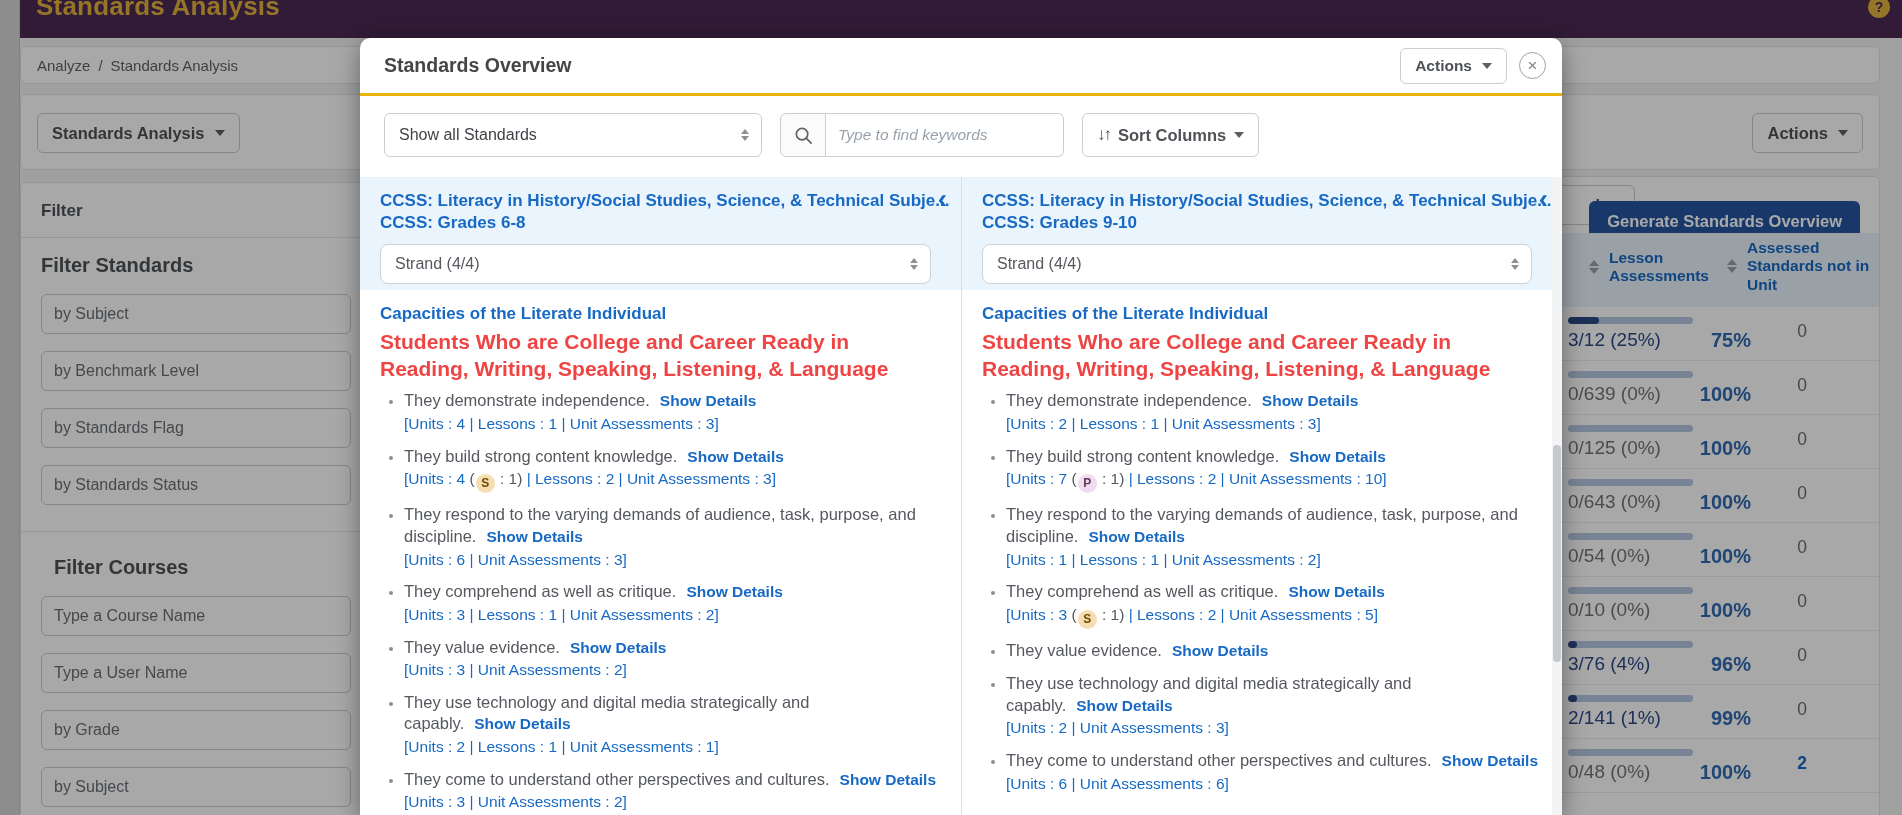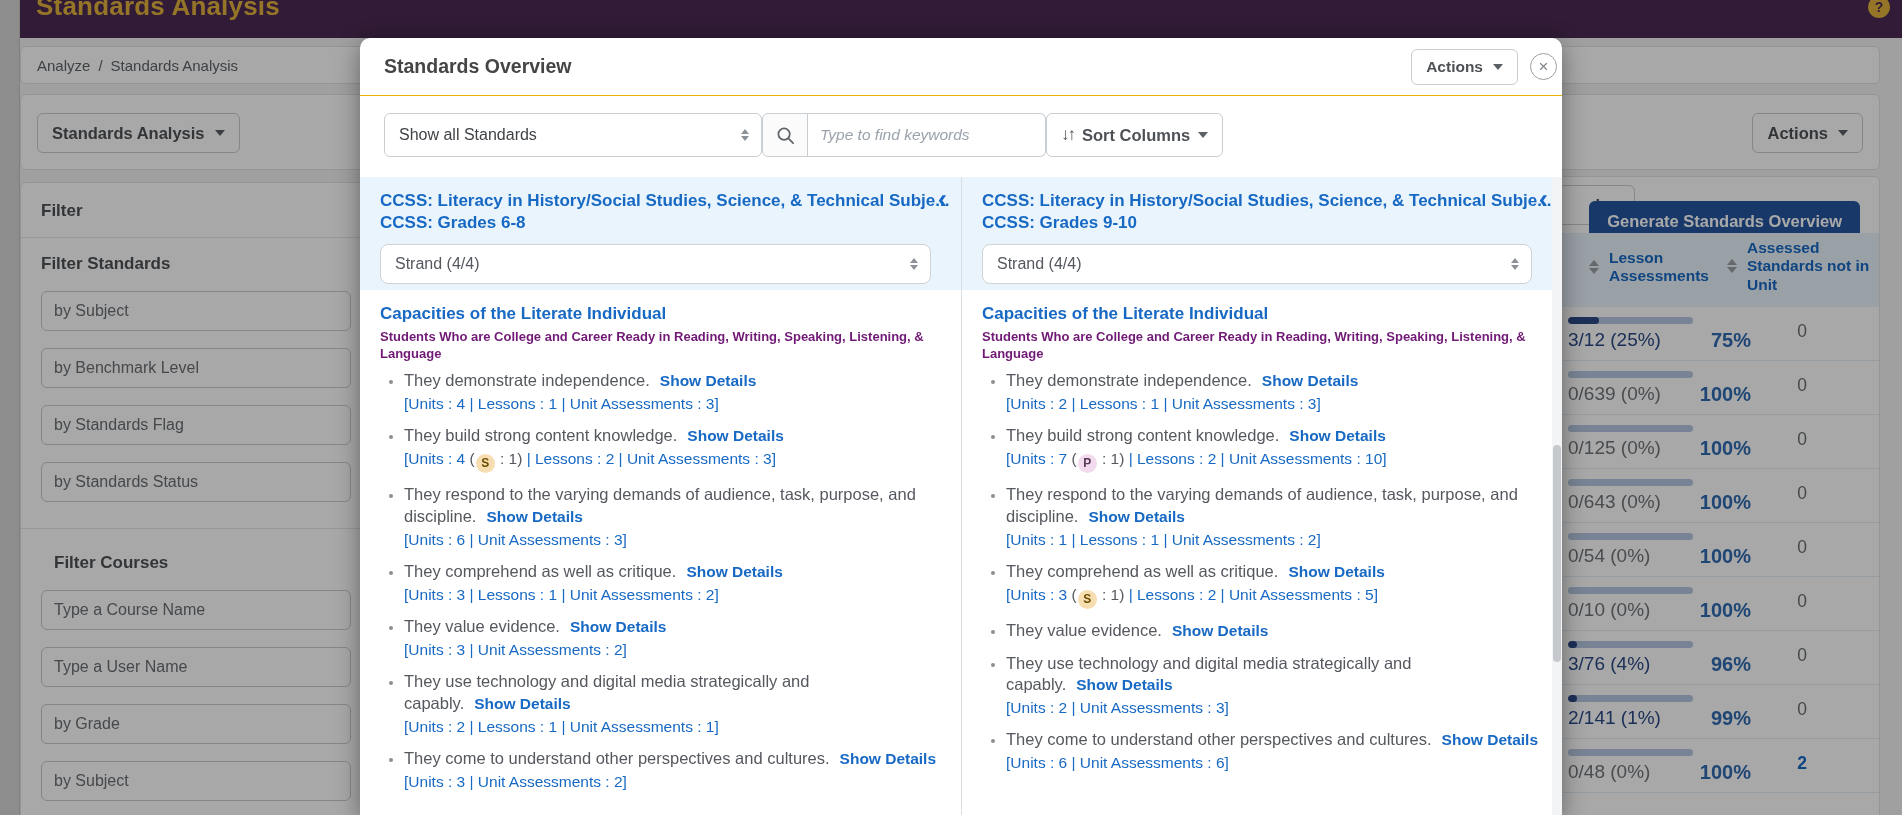--- a/index.html
+++ b/index.html
@@ -16,21 +16,21 @@
   .help-dot { position:absolute; right:12px; top:-4px; width:22px; height:22px; border-radius:50%; background:var(--gold); color:var(--purple); font-size:14px; font-weight:bold; display:flex; align-items:center; justify-content:center; }
   .card { position:absolute; background:#fff; border:1px solid #e3e3e3; border-radius:6px; }
   .crumb-card { left:20px; right:22px; top:46px; height:38px; display:flex; align-items:center; padding:0 16px; gap:8px; font-size:15px; color:#5f6468; }
   .toolbar-card { left:20px; right:22px; top:94px; height:76px; }
   .btn { display:inline-flex; align-items:center; gap:10px; border:1px solid #c9ced2; border-radius:6px; background:#fff; color:#4e5256; font-weight:bold; font-size:16.5px; padding:0 14px; height:40px; cursor:pointer; font-family:inherit; }
   .caret { width:0; height:0; border-left:5px solid transparent; border-right:5px solid transparent; border-top:6px solid #5a6066; display:inline-block; }
   .tb-left { position:absolute; left:16px; top:18px; }
   .tb-right { position:absolute; right:16px; top:18px; }
   .filter-card { left:20px; width:352px; top:182px; bottom:-10px; padding:18px 20px; }
   .filter-head { font-size:17px; font-weight:bold; color:#4e5256; padding-bottom:16px; margin:0 -20px 10px; padding-left:20px; border-bottom:1px solid #e7e7e7; }
-  .filter-sub { font-size:17px; font-weight:bold; color:#4e5256; margin:16px 0 4px; }
+  .filter-sub { font-size:20px; font-weight:bold; color:#4e5256; margin:16px 0 4px; }
   .filter-sub.second { margin-top:26px; padding-top:24px; border-top:1px solid #e7e7e7; margin-left:-20px; margin-right:-20px; padding-left:33px; }
   .f-field { margin-top:17px; height:40px; border:1px solid #c7cdd1; border-radius:6px; padding:0 12px; line-height:38px; font-size:16px; color:#6a6f74; background:#fff; }
   .results-card { left:390px; right:22px; top:176px; bottom:-10px; overflow:hidden; }
   .partial-select { position:absolute; left:1084px; top:8px; width:160px; height:40px; border:1px solid #c9ced2; border-radius:6px; font-weight:bold; font-size:16.5px; color:#4e5256; display:flex; align-items:center; justify-content:flex-end; padding-right:34px; background:#fff; }
   .partial-select .caret { position:absolute; right:12px; }
   .generate-btn { position:absolute; right:19px; top:24px; height:40px; border:none; border-radius:6px; background:var(--navy); color:#fff; font-weight:bold; font-size:16.5px; padding:0 18px; cursor:pointer; font-family:inherit; }
   .table-head { position:absolute; left:0; right:0; top:56px; height:74px; background:var(--thead); display:flex; }
   .th-cell { position:absolute; display:flex; align-items:center; gap:10px; color:var(--link); font-weight:bold; font-size:15.5px; line-height:1.18; }
   .th-cell.c1 { left:1198px; top:16px; width:160px; }
   .th-cell.c2 { left:1336px; top:6px; width:150px; }
@@ -44,25 +44,25 @@
   .p-fill { height:100%; background:var(--pfill); border-radius:4px; }
   .p-label { position:absolute; left:1177px; top:22px; font-size:19px; color:#70757a; }
   .p-label.pos { color:var(--pfill); }
   .p-right { position:absolute; left:1288px; top:22px; width:72px; text-align:right; font-size:20px; font-weight:bold; color:var(--linkdark); }
   .niu { position:absolute; left:1336px; top:14px; width:150px; text-align:center; font-size:17.5px; color:#6a6f74; }
   .niu.pos { color:var(--link); font-weight:bold; }
   
   .overlay { position:absolute; inset:0; background:rgba(0,0,0,.34); z-index:10; }
   
   .modal { position:absolute; left:360px; top:38px; width:1202px; bottom:0; background:#fff; border-radius:10px 10px 0 0; box-shadow:0 6px 24px rgba(0,0,0,.4); z-index:20; overflow:hidden; }
-  .m-header { height:58px; display:flex; align-items:center; padding:0 5px 0 24px; border-bottom:1px solid #eab308; }
+  .m-header { height:58px; display:flex; align-items:center; padding:0 16px 0 24px; border-bottom:3px solid #eab308; }
   .m-title { flex:1; font-size:19.5px; font-weight:bold; color:#454545; }
   .m-actions { height:36px; font-size:15.5px; }
   .m-close { width:27px; height:27px; margin-left:12px; border:1.5px solid #9aa0a5; border-radius:50%; background:#fff; color:#7d8489; font-size:17px; line-height:23px; text-align:center; cursor:pointer; }
-  .m-filterbar { display:flex; align-items:center; padding:17px 24px; }
+  .m-filterbar { display:flex; align-items:center; gap:18px; padding:17px 24px; }
   .sel { position:relative; border:1px solid #c9ced2; border-radius:6px; height:44px; display:flex; align-items:center; padding:0 34px 0 14px; font-size:16px; color:#3f4347; background:#fff; cursor:pointer; }
   .updown { position:absolute; right:12px; display:inline-flex; flex-direction:column; gap:2px; }
   .updown i { width:0; height:0; border-left:4.5px solid transparent; border-right:4.5px solid transparent; display:block; }
   .updown .up { border-bottom:5.5px solid #8b9196; }
   .updown .dn { border-top:5.5px solid #8b9196; }
   .sel.show-all { width:378px; }
   .search-group { display:flex; height:44px; }
   .search-btn { width:46px; border:1px solid #c9ced2; border-radius:6px 0 0 6px; background:#fbfbfb; display:flex; align-items:center; justify-content:center; cursor:pointer; }
   .search-input { width:238px; height:44px; border:1px solid #c9ced2; border-left:none; border-radius:0 6px 6px 0; padding:0 12px; font-size:15.5px; font-family:inherit; color:#3f4347; }
   .search-input::placeholder { color:#9aa2ab; font-style:italic; }
@@ -70,21 +70,21 @@
   .sorticon2 { font-weight:normal; color:#4e5256; font-size:17px; letter-spacing:-2px; }
   .cols { position:absolute; left:0; right:0; top:139px; bottom:0; display:flex; }
   .col { width:601px; display:flex; flex-direction:column; }
   .col + .col { border-left:1px solid #d9dee2; }
   .col-head { background:var(--band); padding:13px 16px 14px 20px; height:113px; position:relative; }
   .ch-title { color:var(--link); font-weight:bold; font-size:17px; line-height:1.32; width:540px; white-space:nowrap; }
   .ch-chev { position:absolute; right:14px; top:8px; color:var(--link); font-size:28px; font-weight:bold; line-height:1; cursor:pointer; }
   .strand { margin-top:9px; height:40px; border-radius:8px; width:calc(100% - 14px); border-color:#cdd3d7; color:#55585e; }
   .col-body { padding:14px 18px 10px 20px; overflow:hidden; }
   .sec-title { color:var(--link); font-weight:bold; font-size:17px; margin-bottom:5px; cursor:pointer; }
-  .sec-sub { color:#701a75; font-weight:bold; font-size:13px; line-height:1.27; max-width:548px; margin-bottom:8px; }
+  .sec-sub { color:#ef4444; font-weight:bold; font-size:21px; line-height:1.27; max-width:548px; margin-bottom:8px; }
   .std-list { list-style:disc; padding-left:24px; }
   .std-list li { color:#55585e; font-size:16.5px; line-height:1.32; margin-bottom:11px; }
   .std-list li::marker { color:#8a8f94; font-size:13px; }
   .show-details { color:var(--link); font-weight:bold; font-size:15.5px; margin-left:10px; white-space:nowrap; text-decoration:none; cursor:pointer; }
   .stats { margin-top:2px; font-size:15.5px; color:var(--link); }
   .stats a { color:var(--link); text-decoration:none; cursor:pointer; }
   .stats .paren { color:#55585e; }
   .badge { display:inline-block; width:19px; height:19px; border-radius:50%; font-size:12px; font-weight:bold; line-height:19px; text-align:center; vertical-align:-3px; margin:0 1px; }
   .badge.S { background:var(--badgeS); color:#6b4e00; }
   .badge.P { background:var(--badgeP); color:#5a3b57; }

